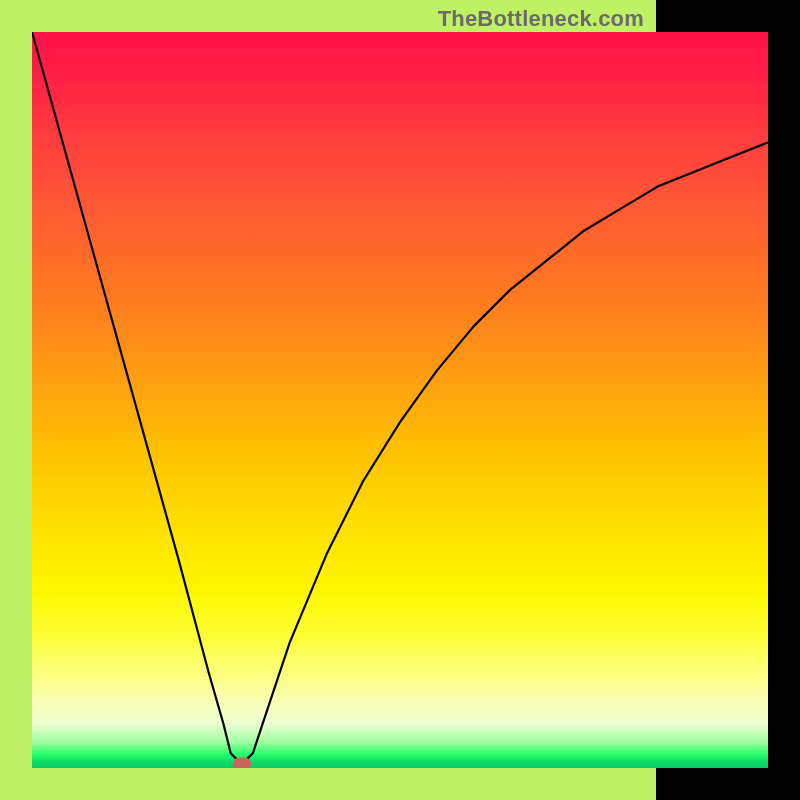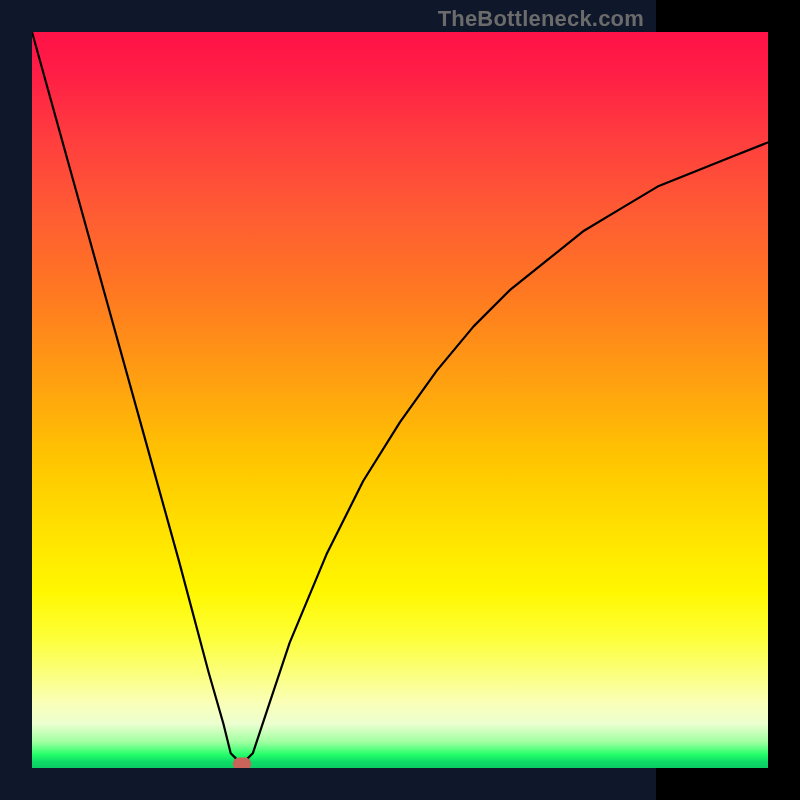--- a/index.html
+++ b/index.html
@@ -8,21 +8,21 @@
     width: 800px;
     height: 800px;
     background: #000;
     overflow: hidden;
     font-family: Arial, Helvetica, sans-serif;
   }
   .frame {
     position: absolute;
     left: 0; top: 0;
     width: 656px; height: 800px;
-    background: #0f172a;
+    background: #bef264;
   }
   .plot-area {
     position: absolute;
     left: 32px;
     top: 32px;
     width: 736px;
     height: 736px;
     overflow: hidden;
   }
   .gradient {

